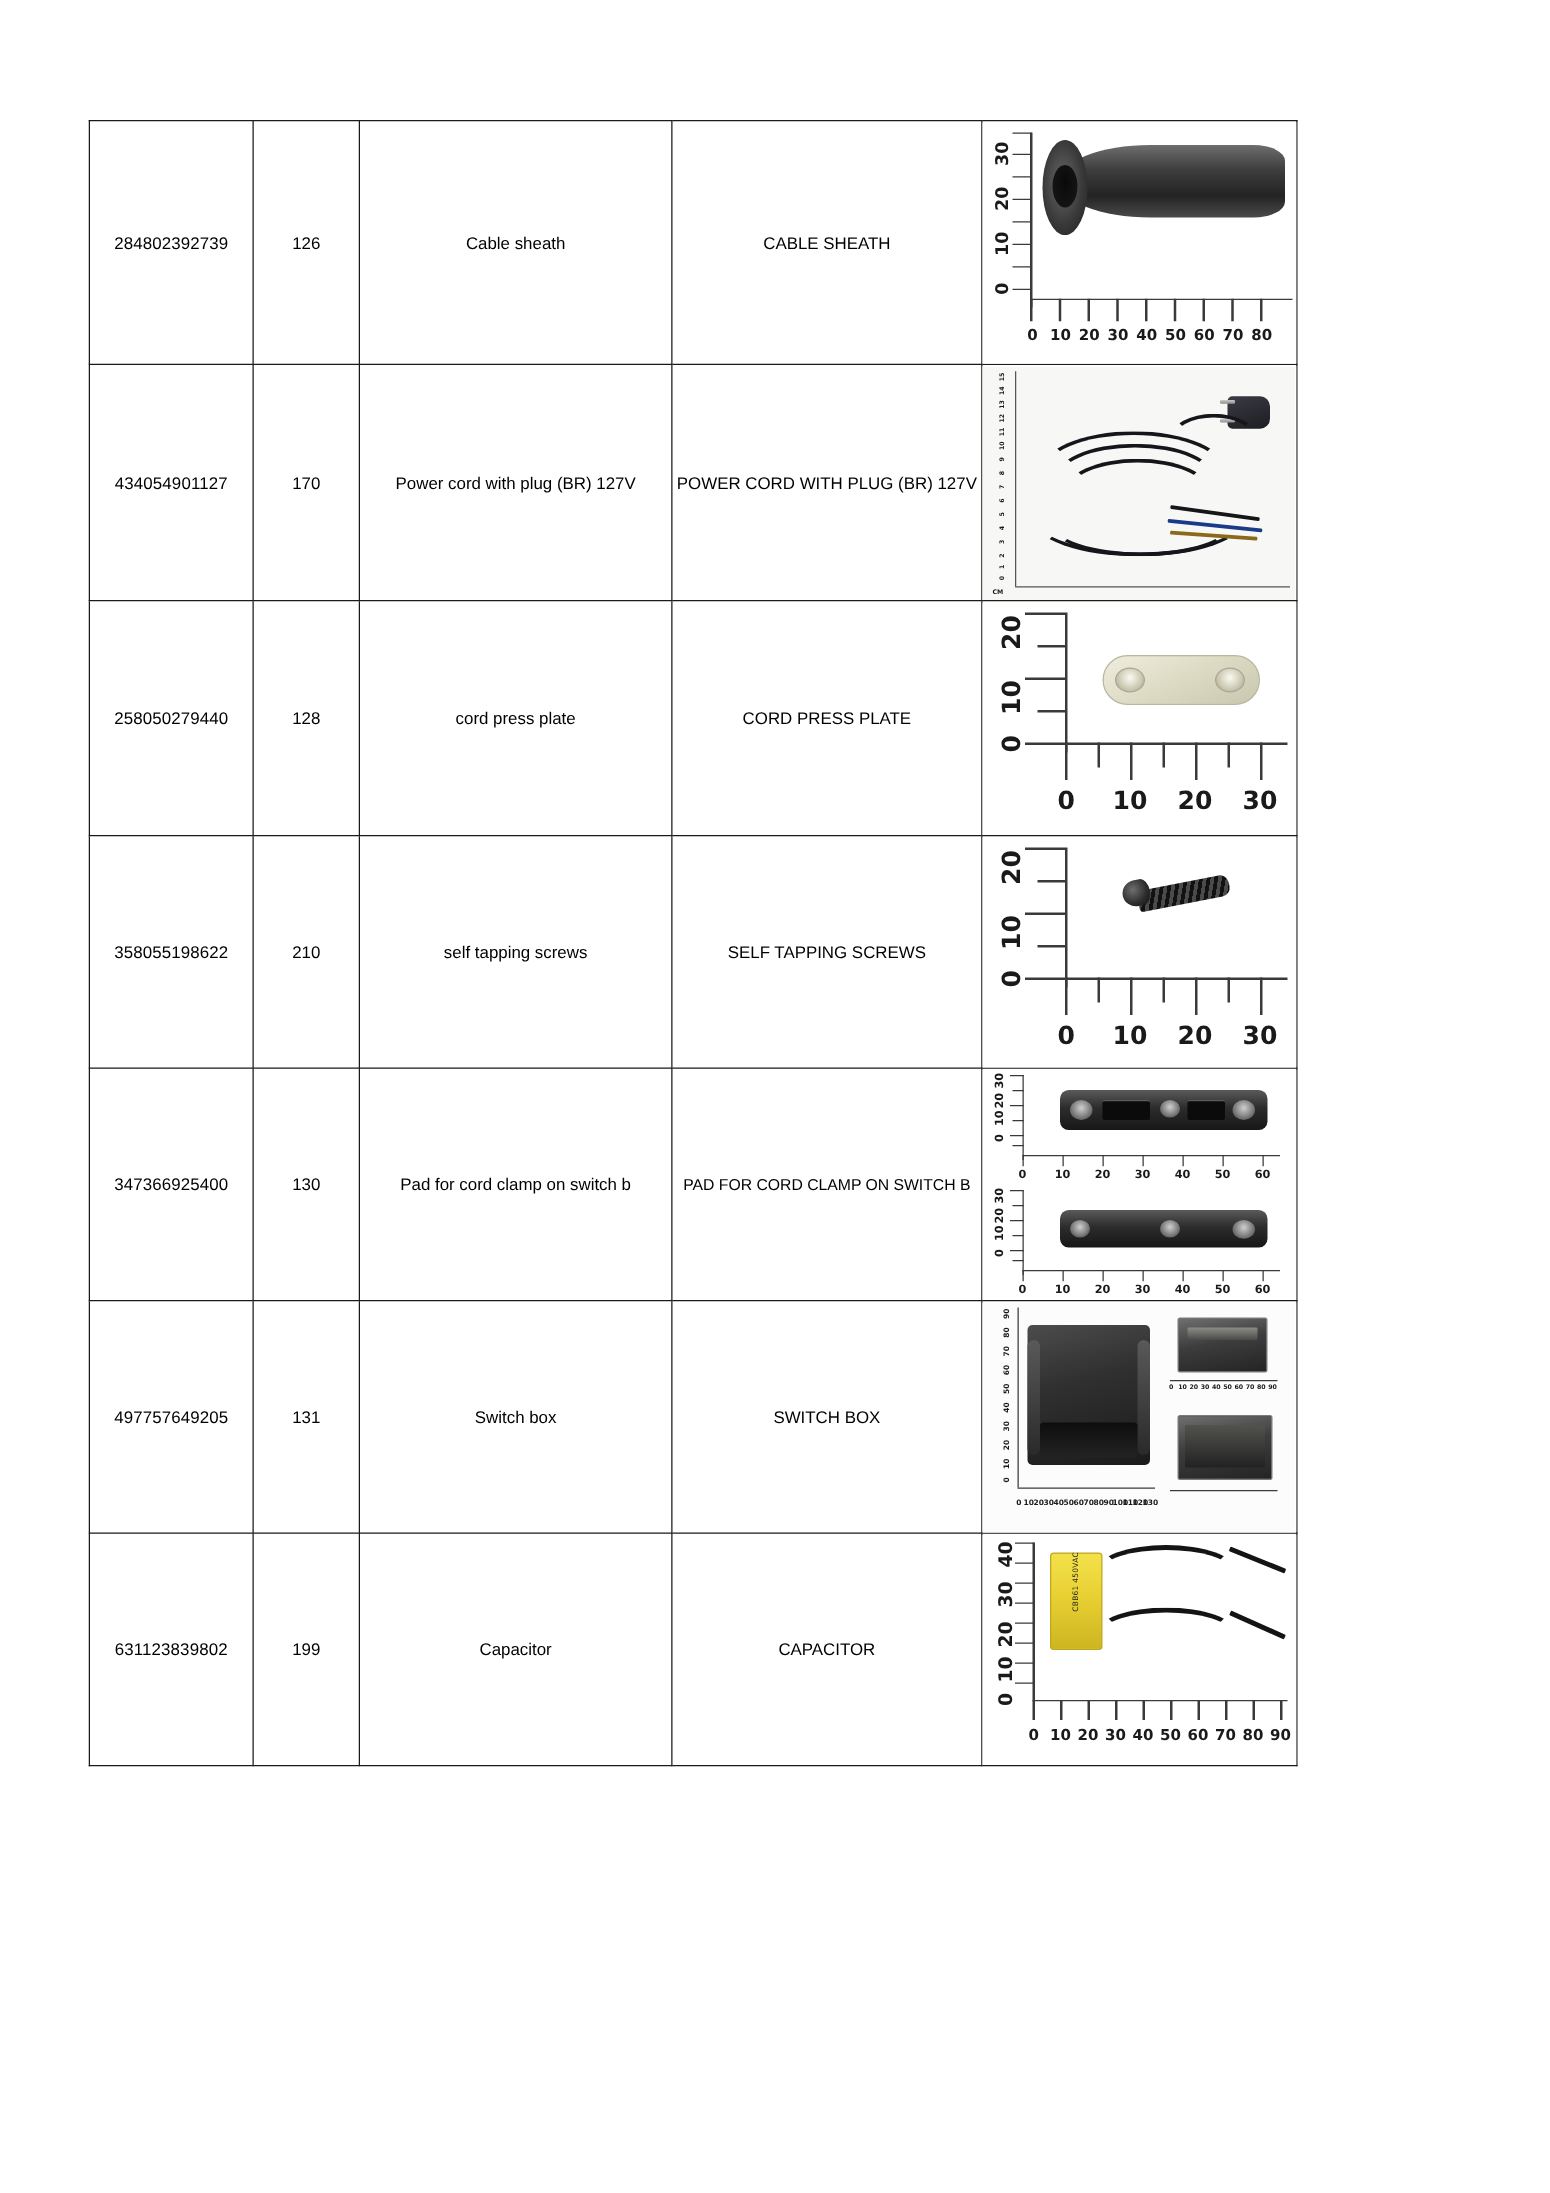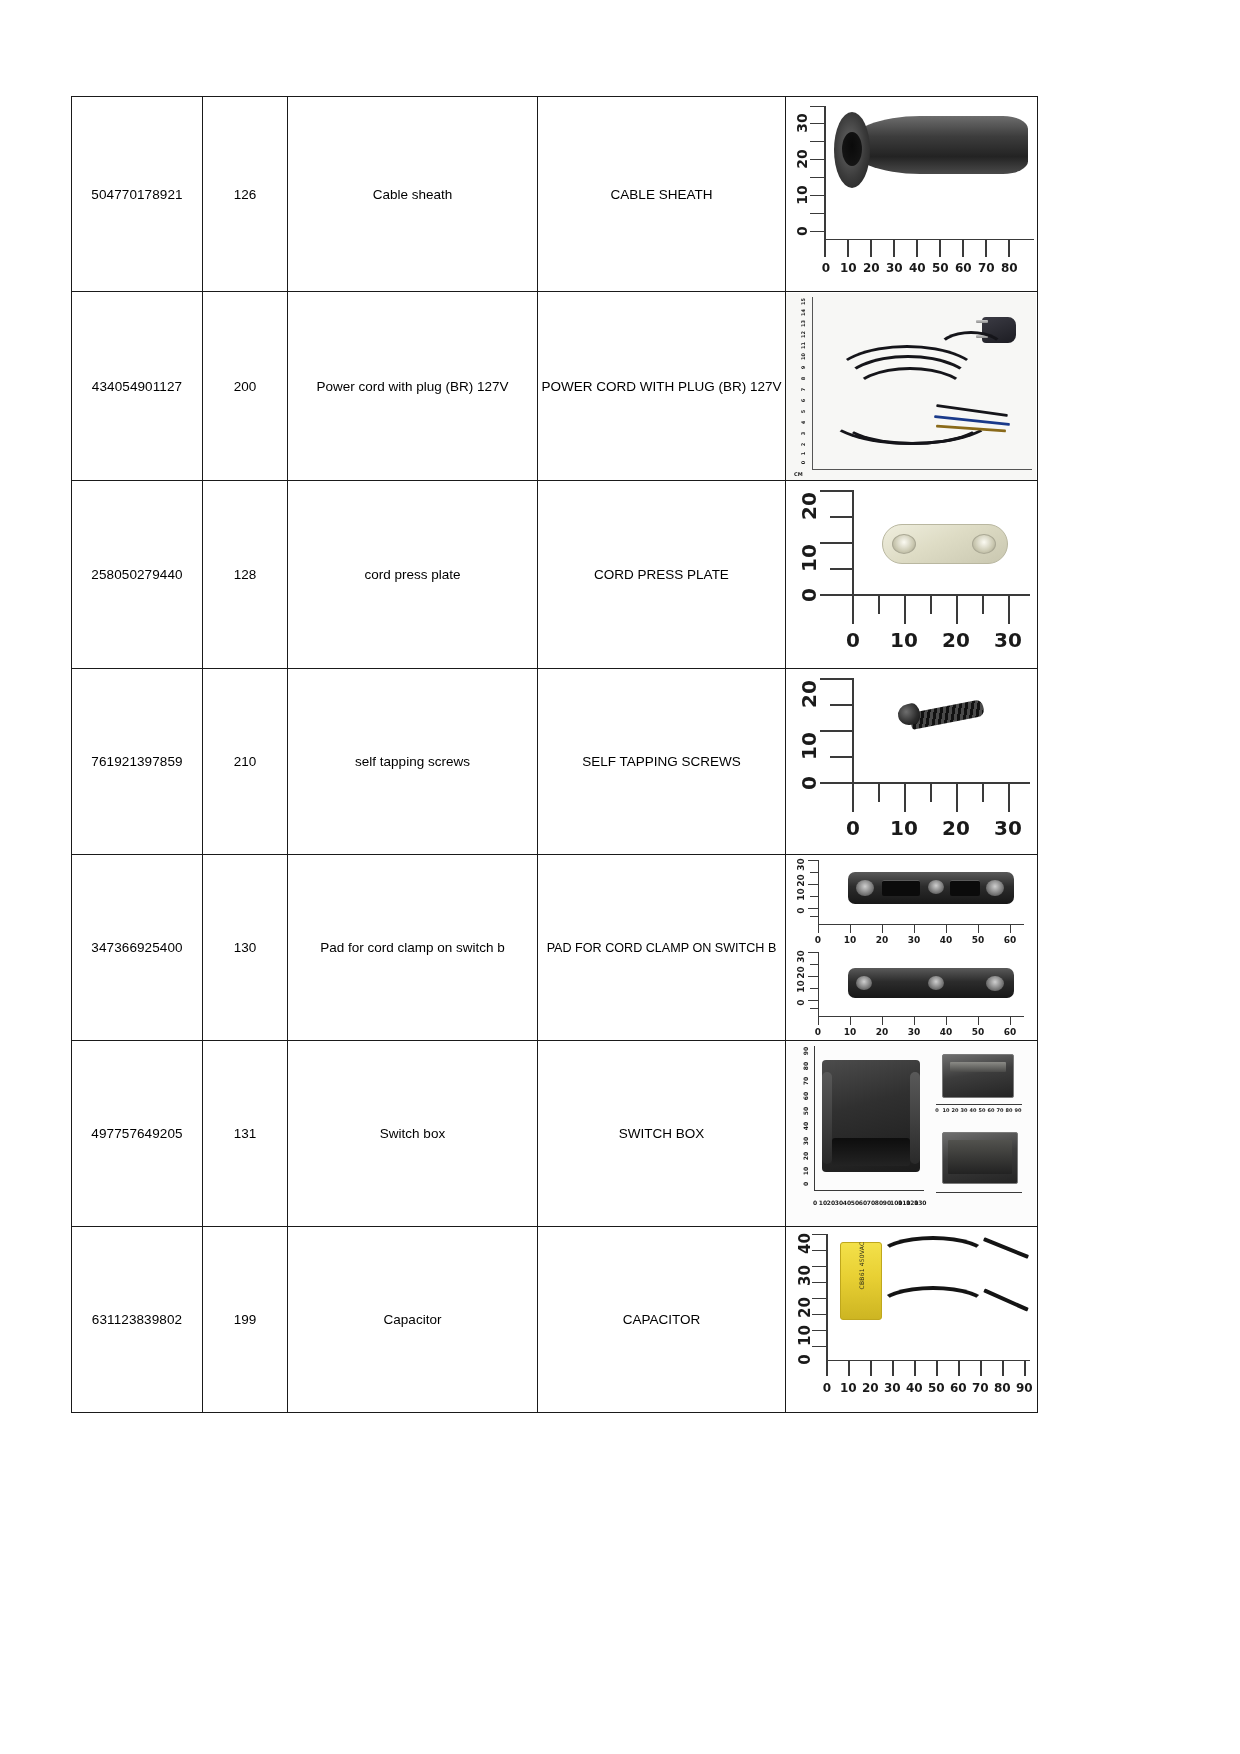--- a/index.html
+++ b/index.html
@@ -181,21 +181,21 @@
 </style>
 </head>
 <body>
 
 <div class="page">
 
   <table class="parts">
     <tbody>
 
       <tr style="height:195px;">
-        <td class="c-pn">504770178921</td>
+        <td class="c-pn">284802392739</td>
         <td class="c-item">126</td>
         <td class="c-desc">Cable sheath</td>
         <td class="c-descu">CABLE SHEATH</td>
         <td class="c-img">
           <div class="imgcell" style="height:193px;">
 
             <div class="vaxis" style="left:38px; top:8px; width:1.6px; height:140px;"></div>
             <div class="tick" style="left:24px; top:8px;  width:15px; height:1.6px;"></div>
             <div class="tick" style="left:24px; top:25px; width:15px; height:1.6px;"></div>
             <div class="tick" style="left:24px; top:43px; width:15px; height:1.6px;"></div>
@@ -231,21 +231,21 @@
 
             <div class="sheath-body" style="left:62px; top:18px; width:180px; height:58px;"></div>
             <div class="sheath-flange" style="left:48px; top:14px; width:36px; height:76px;"></div>
             <div class="sheath-hole" style="left:56px; top:34px; width:20px; height:34px;"></div>
           </div>
         </td>
       </tr>
 
       <tr style="height:189px;">
         <td class="c-pn">434054901127</td>
-        <td class="c-item">200</td>
+        <td class="c-item">170</td>
         <td class="c-desc">Power cord with plug (BR) 127V</td>
         <td class="c-descu">POWER CORD WITH PLUG (BR) 127V</td>
         <td class="c-img">
           <div class="imgcell" style="height:187px;">
             <div class="photo-bg" style="left:0; top:0; width:250px; height:187px; background:#f7f7f5;"></div>
 
             <div class="vaxis" style="left:26px; top:4px; width:1px; height:172px; background:#555;"></div>
             <div class="tlab rot" style="left:8px; top:6px;   width:18px; font-size:5px;">15</div>
             <div class="tlab rot" style="left:8px; top:17px;  width:18px; font-size:5px;">14</div>
             <div class="tlab rot" style="left:8px; top:28px;  width:18px; font-size:5px;">13</div>
@@ -311,21 +311,21 @@
             <div class="tlab" style="left:156px; top:148px; width:28px; text-align:center; font-size:20px;">20</div>
             <div class="tlab" style="left:208px; top:148px; width:28px; text-align:center; font-size:20px;">30</div>
             <div class="plate-body" style="left:96px; top:42px; width:126px; height:40px;"></div>
             <div class="plate-hole" style="left:106px; top:52px; width:24px; height:20px;"></div>
             <div class="plate-hole" style="left:186px; top:52px; width:24px; height:20px;"></div>
           </div>
         </td>
       </tr>
 
       <tr style="height:186px;">
-        <td class="c-pn">761921397859</td>
+        <td class="c-pn">358055198622</td>
         <td class="c-item">210</td>
         <td class="c-desc">self tapping screws</td>
         <td class="c-descu">SELF TAPPING SCREWS</td>
         <td class="c-img">
           <div class="imgcell" style="height:184px;">
             <div class="vaxis" style="left:66px; top:8px; width:2px; height:112px;"></div>
             <div class="tick" style="left:34px; top:8px;   width:32px; height:2px;"></div>
             <div class="tick" style="left:44px; top:34px;  width:22px; height:2px;"></div>
             <div class="tick" style="left:34px; top:60px;  width:32px; height:2px;"></div>
             <div class="tick" style="left:44px; top:86px;  width:22px; height:2px;"></div>

